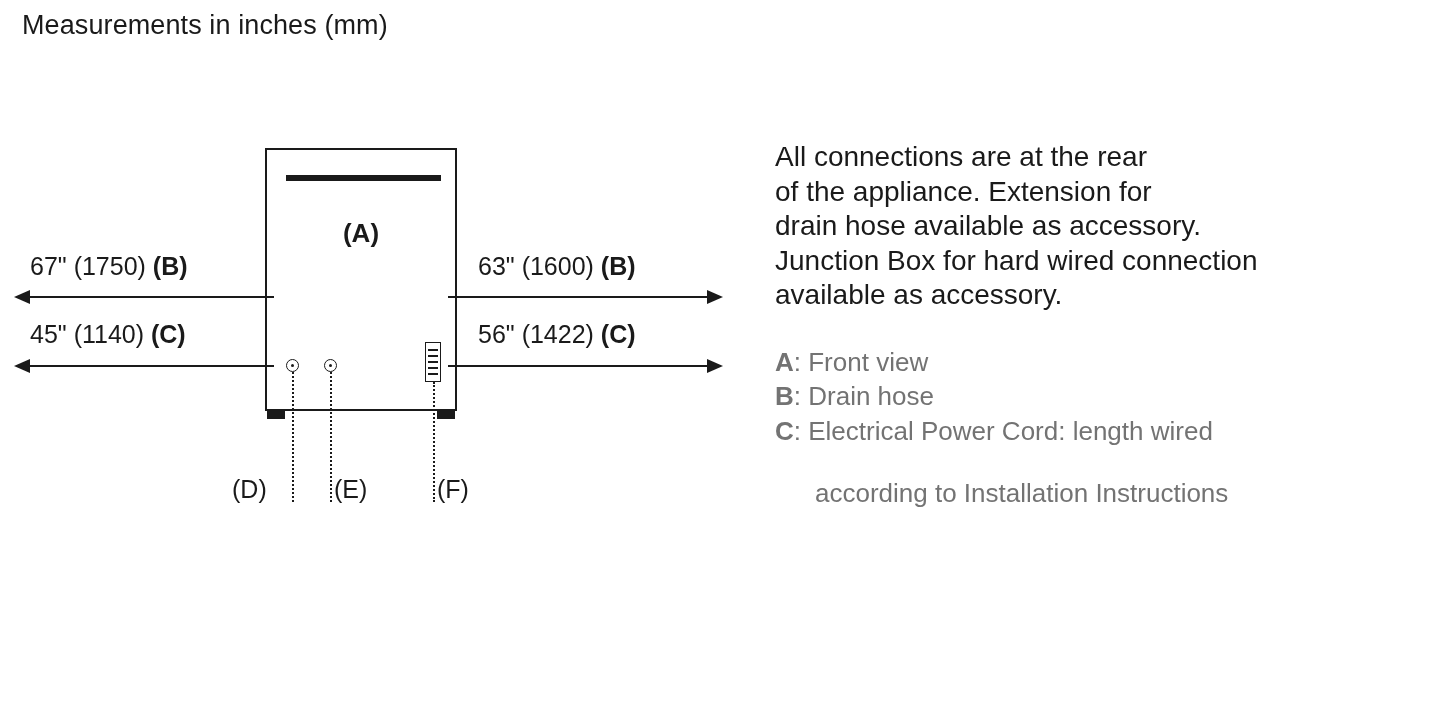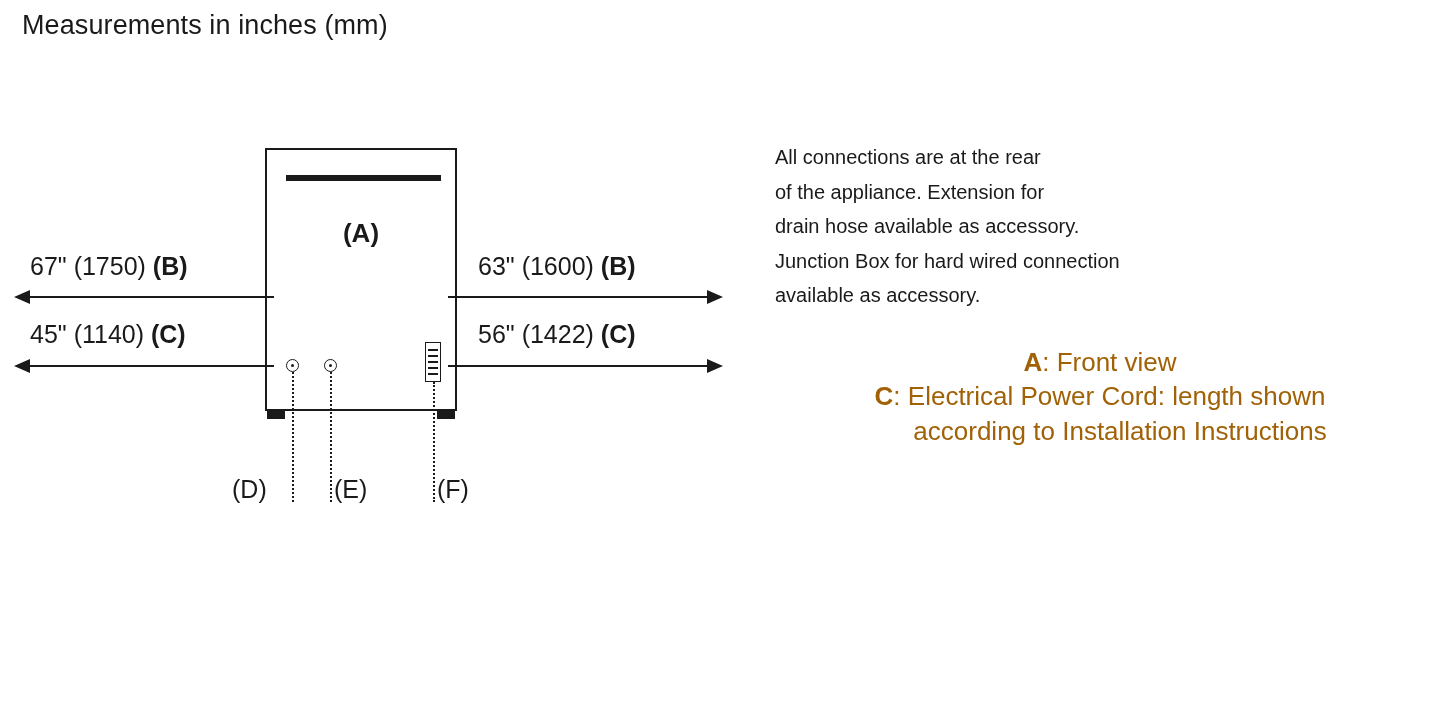--- a/index.html
+++ b/index.html
@@ -174,38 +174,38 @@
   .dim-text b { font-weight: bold; }
 
   
   #info {
     position: absolute;
     left: 775px;
     top: 140px;
     width: 650px;
   }
   .info-para {
-    font-size: 20px;
+    font-size: 28px;
     line-height: 34.5px;
     color: #1a1a1a;
     white-space: pre-line;
   }
   .legend {
     margin-top: 32px;
   }
   .legend-item {
     font-size: 26px;
     line-height: 34.5px;
-    color: #a16207;
-    text-align: center;
+    color: #737373;
   }
   .legend-item .key { font-weight: bold; }
   .legend-item .cont {
     display: block;
     padding-left: 40px;
+    margin-top: 28px;
   }
 </style>
 </head>
 <body>
 
 <div id="page-root">
 
   <div class="heading">Measurements in inches (mm)</div>
 
   <div id="diagram">
@@ -277,23 +277,26 @@
 drain hose available as accessory.
 Junction Box for hard wired connection
 available as accessory.</div>
 
     <div class="legend">
 
       <div class="legend-item">
         <span class="key">A</span><span>: </span><span>Front view</span>
       </div>
 
-
       <div class="legend-item">
-        <span class="key">C</span><span>: </span><span>Electrical Power Cord: length shown</span>
+        <span class="key">B</span><span>: </span><span>Drain hose</span>
+      </div>
+
+      <div class="legend-item">
+        <span class="key">C</span><span>: </span><span>Electrical Power Cord: length wired</span>
         <span class="cont">according to Installation Instructions</span>
       </div>
 
 
 
 
     </div>
   </div>
 
 </div>

